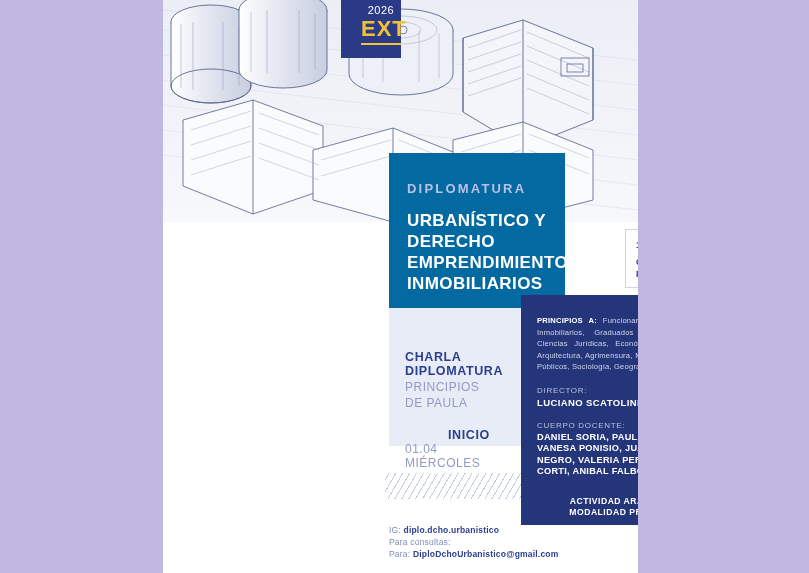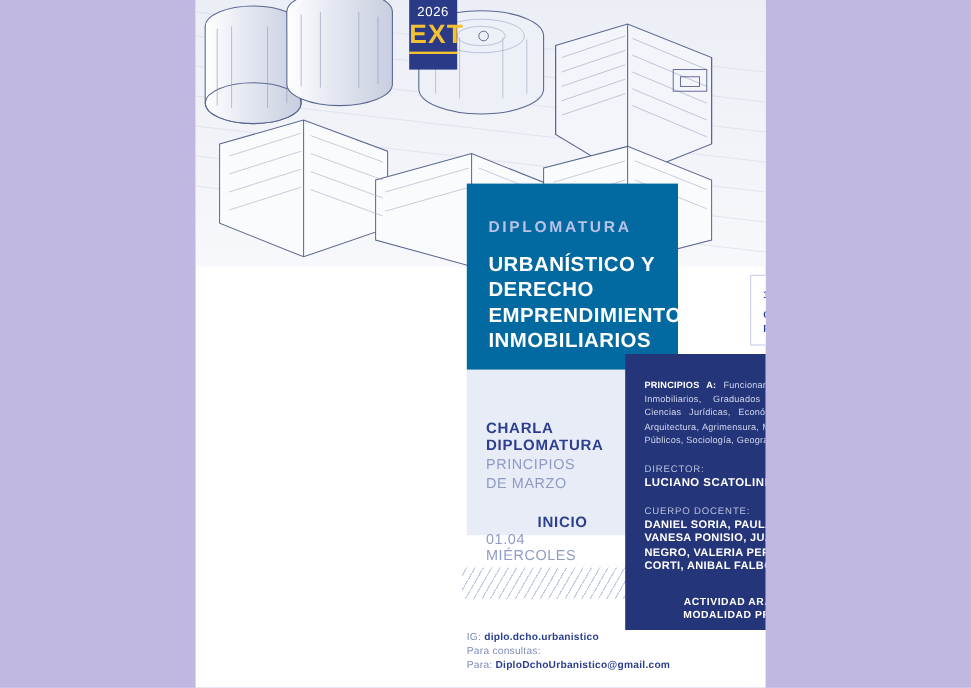--- a/index.html
+++ b/index.html
@@ -38,20 +38,21 @@
   .ext-badge {
     position: absolute;
     left: 178px;
     top: 0;
     width: 40px;
     height: 58px;
     background: #2b3a87;
     color: #ffffff;
     text-align: center;
     z-index: 20;
+    padding-left: 20px;
   }
   .ext-year {
     font-size: 11px;
     letter-spacing: 0.5px;
     padding-top: 4px;
     color: #ffffff;
     font-weight: 400;
   }
   .ext-word {
     font-size: 22px;
@@ -374,21 +375,21 @@
   <div class="credits-box">
     <div class="credits-line">1 AÑO CALENDARIO</div>
     <div class="credits-line" style="margin-top:5px;">CRÉDITOS PARA</div>
     <div class="credits-line">POSGRADOS</div>
   </div>
 
   <div class="charla-block">
     <div class="charla-title">CHARLA</div>
     <div class="charla-title">DIPLOMATURA</div>
     <div class="charla-sub">PRINCIPIOS</div>
-    <div class="charla-sub">DE MARZO</div>
+    <div class="charla-sub">DE PAULA</div>
     <div class="inicio-title">INICIO</div>
     <div class="inicio-sub">01.04 MIÉRCOLES</div>
   </div>
 
   <div class="hatch"></div>
 
   <div class="info-block">
     <div class="dest-par">
       <b>PRINCIPIOS A:</b><span> Funcionarios Públicos, Agentes Inmobiliarios, Graduados con Formación en Ciencias Jurídicas, Económicas, Administración, Arquitectura, Agrimensura, Martilleros y Corredores Públicos, Sociología, Geografía.</span>
     </div>

